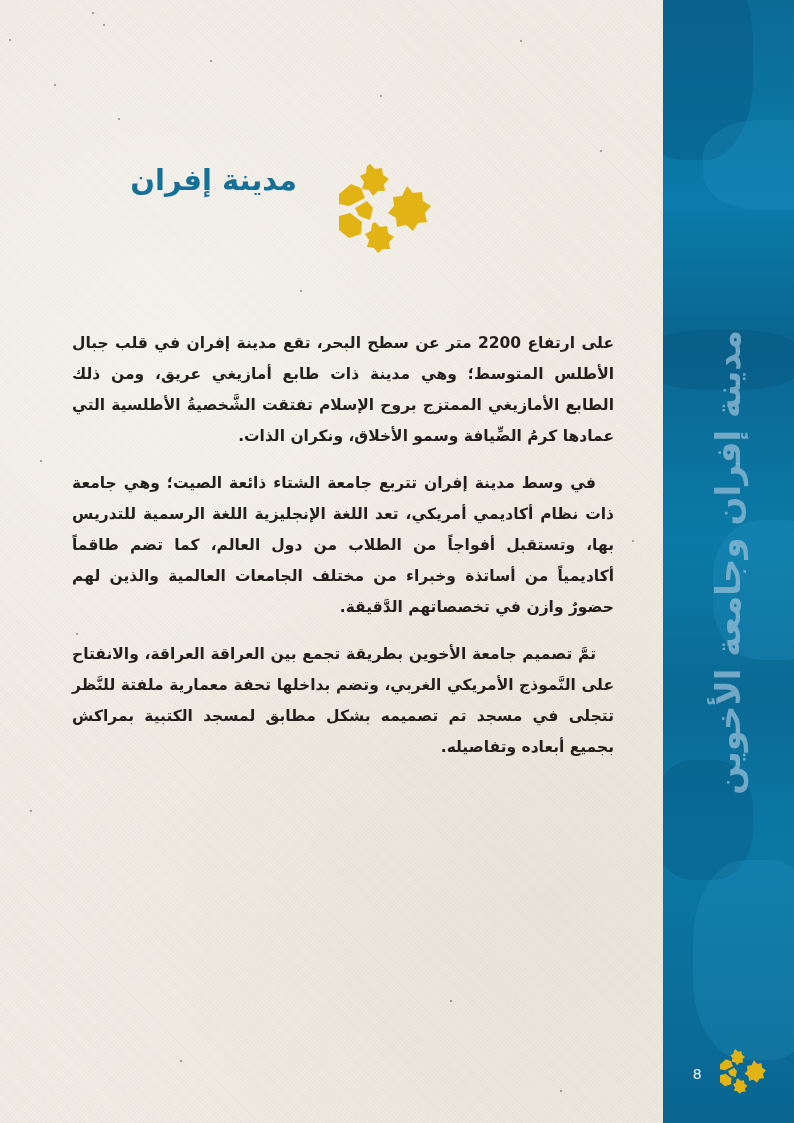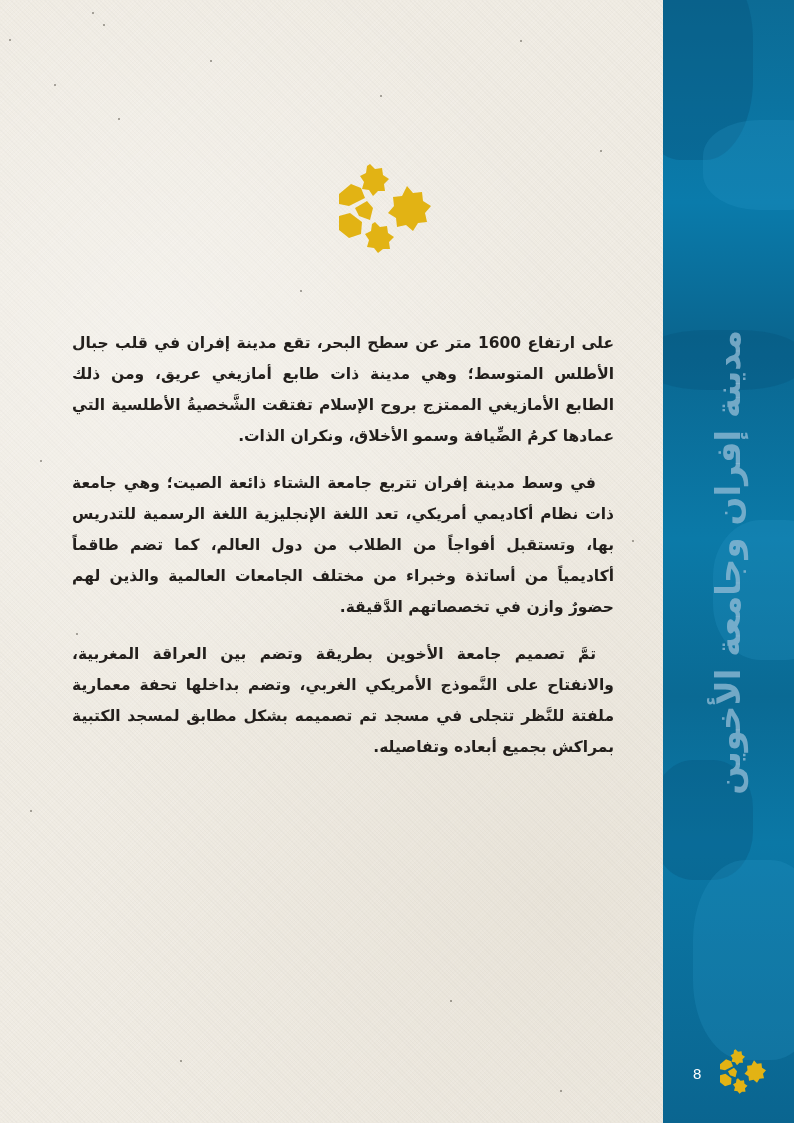--- a/index.html
+++ b/index.html
@@ -102,26 +102,27 @@
 
     <polygon points="40,64 45,69 52,68 53,75 59,79 54,84 55,91 48,91 43,95 39,90 32,89 34,82 30,76 36,73 37,66"></polygon>
 
     <polygon points="4,36 16,26 26,30 30,40 14,48 4,46"></polygon>
     <polygon points="20,50 32,43 38,50 35,62 24,58"></polygon>
     <polygon points="4,58 15,55 27,64 26,76 14,80 4,72"></polygon>
   </g>
 </svg>
 
 <h1 class="page-title">
+  <span style="display:block">مدينة إفران</span>
 </h1>
 
 <div class="content">
-  <p>على ارتفاع 1600 متر عن سطح البحر، تقع مدينة إفران في قلب جبال الأطلس المتوسط؛ وهي مدينة ذات طابع أمازيغي عريق، ومن ذلك الطابع الأمازيغي الممتزج بروح الإسلام تفتقت الشَّخصيةُ الأطلسية التي عمادها كرمُ الضِّيافة وسمو الأخلاق، ونكران الذات.</p>
+  <p>على ارتفاع 2200 متر عن سطح البحر، تقع مدينة إفران في قلب جبال الأطلس المتوسط؛ وهي مدينة ذات طابع أمازيغي عريق، ومن ذلك الطابع الأمازيغي الممتزج بروح الإسلام تفتقت الشَّخصيةُ الأطلسية التي عمادها كرمُ الضِّيافة وسمو الأخلاق، ونكران الذات.</p>
   <p class="indent">في وسط مدينة إفران تتربع جامعة الشتاء ذائعة الصيت؛ وهي جامعة ذات نظام أكاديمي أمريكي، تعد اللغة الإنجليزية اللغة الرسمية للتدريس بها، وتستقبل أفواجاً من الطلاب من دول العالم، كما تضم طاقماً أكاديمياً من أساتذة وخبراء من مختلف الجامعات العالمية والذين لهم حضورٌ وازن في تخصصاتهم الدَّقيقة.</p>
-  <p class="indent">تمَّ تصميم جامعة الأخوين بطريقة وتضم بين العراقة المغربية، والانفتاح على النَّموذج الأمريكي الغربي، وتضم بداخلها تحفة معمارية ملفتة للنَّظر تتجلى في مسجد تم تصميمه بشكل مطابق لمسجد الكتبية بمراكش بجميع أبعاده وتفاصيله.</p>
+  <p class="indent">تمَّ تصميم جامعة الأخوين بطريقة تجمع بين العراقة العراقة، والانفتاح على النَّموذج الأمريكي الغربي، وتضم بداخلها تحفة معمارية ملفتة للنَّظر تتجلى في مسجد تم تصميمه بشكل مطابق لمسجد الكتبية بمراكش بجميع أبعاده وتفاصيله.</p>
 </div>
 
 <div class="sidebar">
   <div class="wash" style="left:-30px;top:-40px;width:120px;height:200px;background:rgba(5,80,120,0.35)"></div>
   <div class="wash" style="left:40px;top:120px;width:140px;height:90px"></div>
   <div class="wash" style="left:-20px;top:330px;width:160px;height:60px;background:rgba(5,80,120,0.3)"></div>
   <div class="wash" style="left:50px;top:520px;width:120px;height:140px"></div>
   <div class="wash" style="left:-10px;top:760px;width:100px;height:120px;background:rgba(5,80,120,0.3)"></div>
   <div class="wash" style="left:30px;top:860px;width:130px;height:200px"></div>
 </div>

